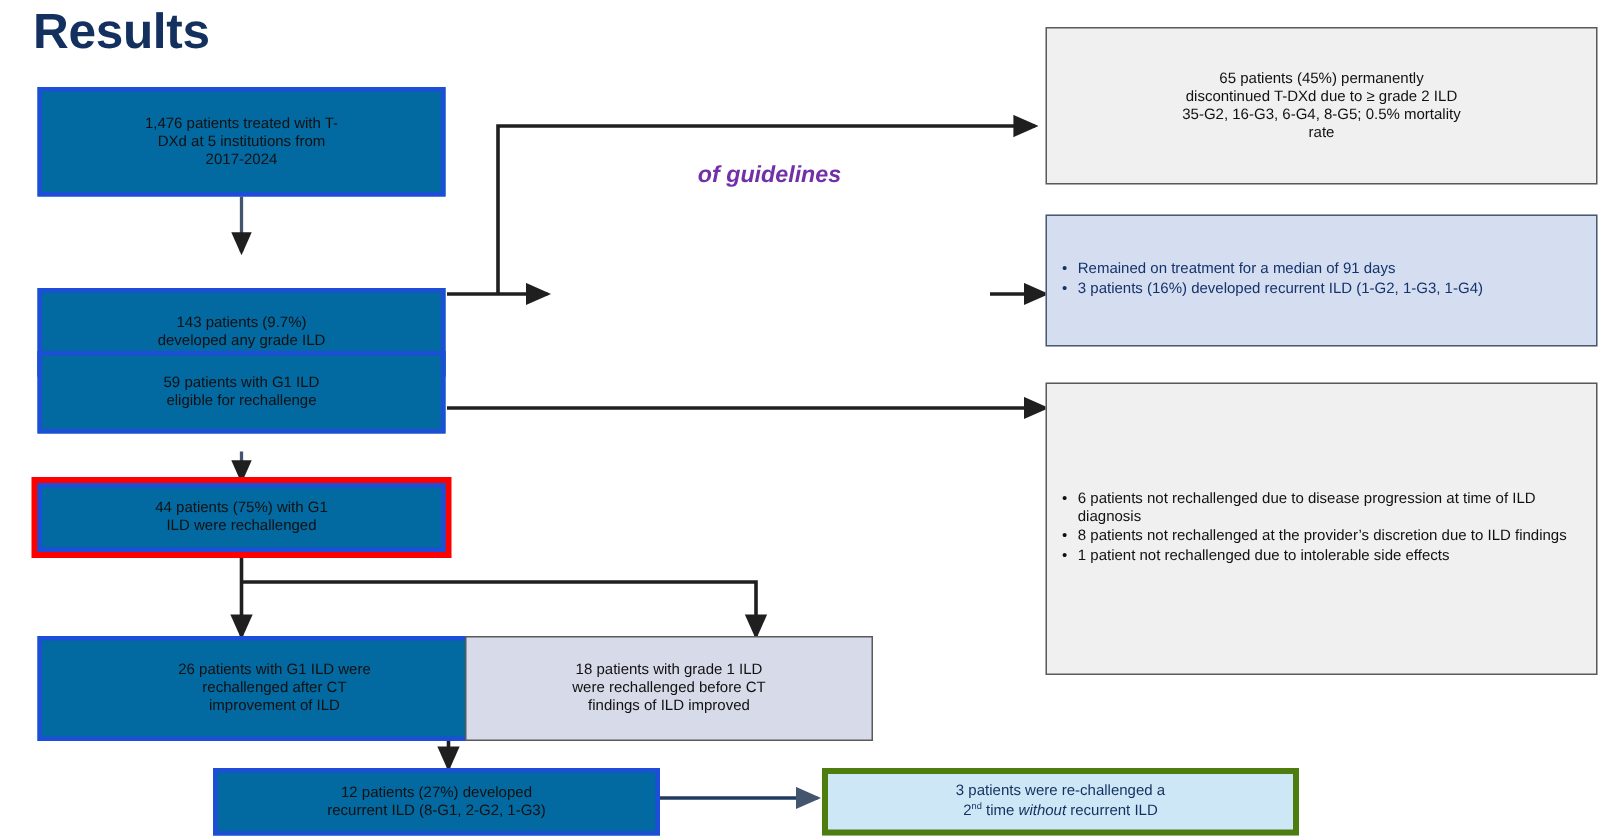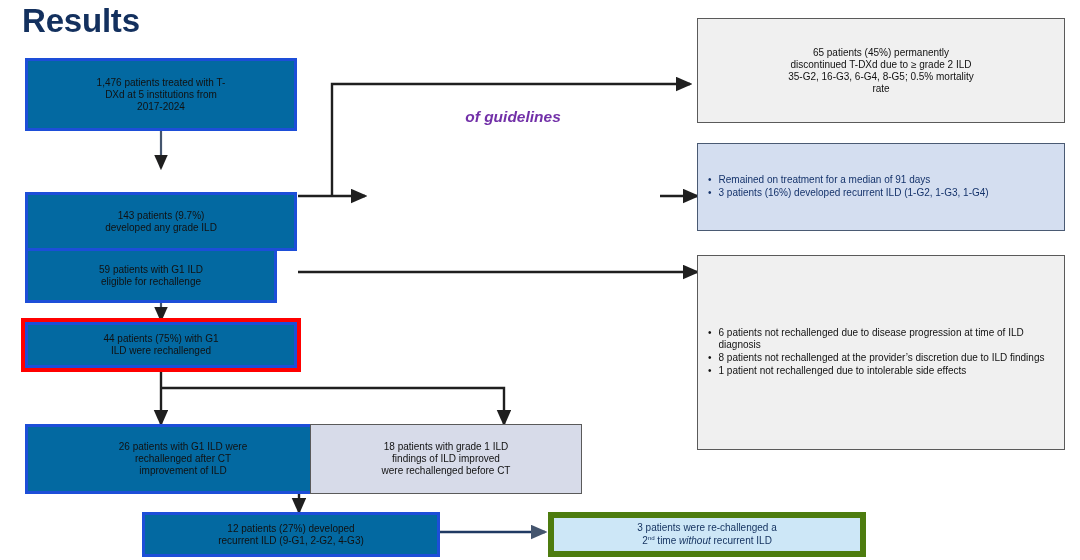--- a/index.html
+++ b/index.html
@@ -49,21 +49,21 @@
     background:#f0f0f0;
     border:1.5px solid #5a5a5a;
   }
   .bluedark{
     background:#d4def0;
     border:1.5px solid #4a5a73;
     color:#15336b;
   }
   .bluelight{
     background:#cde7f7;
-    border:6px solid #4d7c0f;
+    border:4px solid #4d7c0f;
     color:#12305e;
   }
 
   
   .redring{
     box-shadow:0 0 0 4px #ff0000;
   }
 
   .bullets{
     text-align:left;
@@ -146,21 +146,21 @@
     </div>
   </div>
 
   <div class="node blue" style="left:25px; top:168px; width:272px; height:59px;margin-top:24px;">
     <div class="txt">
       <div>143 patients (9.7%)</div>
       <div>developed any grade ILD</div>
     </div>
   </div>
 
-  <div class="node blue" style="left:25px; top:248px; width:252px; height:55px;align-items:center;">
+  <div class="node blue" style="left:25px; top:234px; width:272px; height:55px;align-items:center;">
     <div class="txt">
       <div>59 patients with G1 ILD</div>
       <div>eligible for rechallenge</div>
     </div>
   </div>
 
   <div class="node blue redring" style="left:25px; top:322px; width:272px; height:46px;text-align:center;">
     <div class="txt">
       <div>44 patients (75%) with G1</div>
       <div>ILD were rechallenged</div>
@@ -171,29 +171,29 @@
     <div class="txt">
       <div>26 patients with G1 ILD were</div>
       <div>rechallenged after CT</div>
       <div>improvement of ILD</div>
     </div>
   </div>
 
   <div class="node lav" style="left:310px; top:424px; width:272px; height:70px;">
     <div class="txt">
       <div>18 patients with grade 1 ILD</div>
+      <div>were rechallenged before CT</div>
       <div>findings of ILD improved</div>
-      <div>were rechallenged before CT</div>
     </div>
   </div>
 
   <div class="node blue" style="left:142px; top:512px; width:298px; height:45px;">
     <div class="txt">
       <div>12 patients (27%) developed</div>
-      <div>recurrent ILD (9-G1, 2-G2, 4-G3)</div>
+      <div>recurrent ILD (8-G1, 2-G2, 1-G3)</div>
     </div>
   </div>
 
   <div class="node bluelight" style="left:548px; top:512px; width:318px; height:45px;">
     <div class="txt">
       <div>3 patients were re-challenged a</div>
       <div>
         <span>2</span><sup>nd</sup><span> time </span><span class="ital">without</span><span> recurrent ILD</span>
       </div>
     </div>

